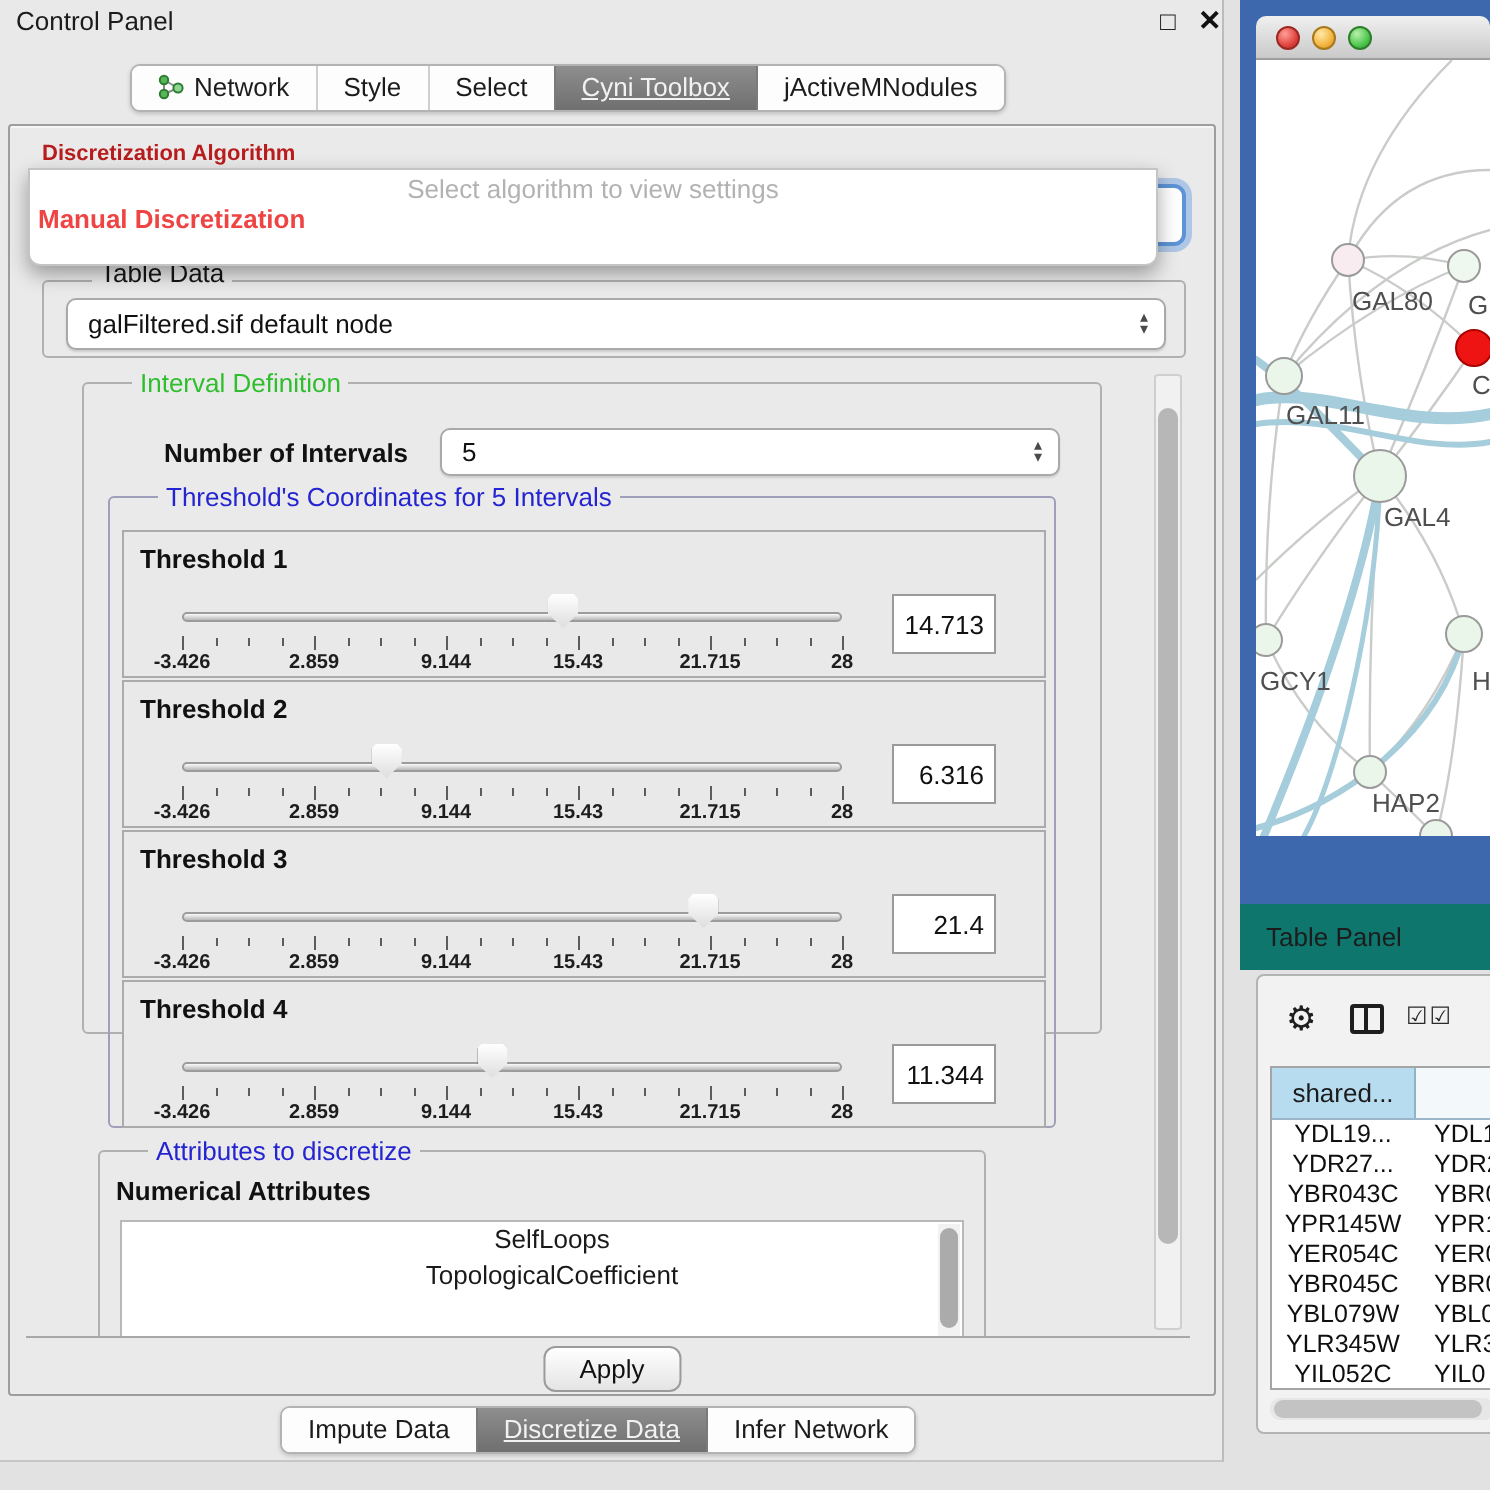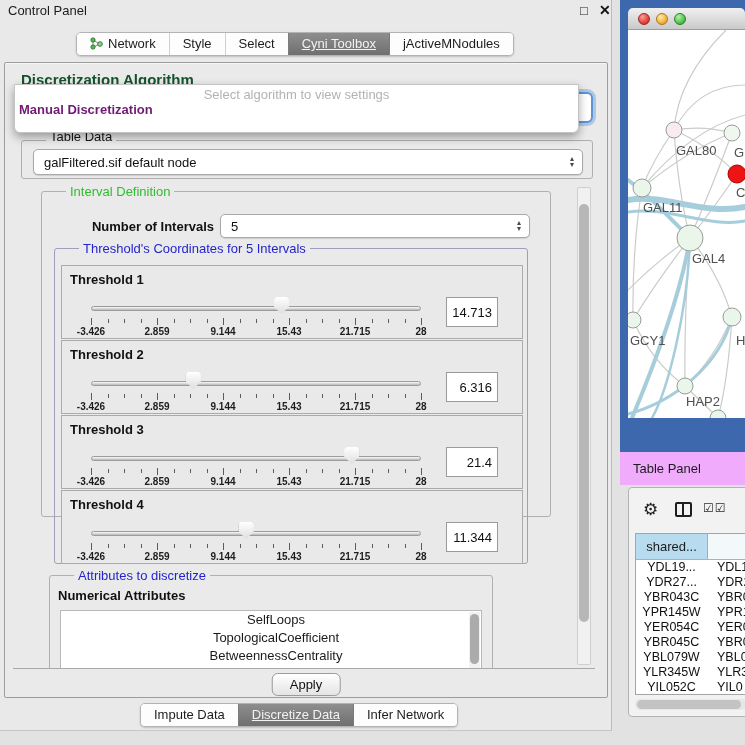--- a/index.html
+++ b/index.html
@@ -16,58 +16,58 @@
   .close-icon { position:absolute; left:599px; top:2px; font-size:14px; color:#111; font-weight:bold; }
 
   .seg-bar { position:absolute; display:flex; background:#fdfdfd; border:1px solid #b3b3b3;
              border-radius:5px; overflow:hidden; box-shadow:0 1px 2px rgba(0,0,0,0.18); }
   .seg-tab { padding:3px 13px 4px 13px; font-size:13px; color:#1c1c1c; background:#fdfdfd;
              border-left:1px solid #cfcfcf; display:flex; align-items:center; gap:5px; white-space:nowrap; }
   .seg-tab:first-child { border-left:none; }
   .seg-tab.selected { background:linear-gradient(180deg,#8e8e8e,#6f6f6f); color:#f2f2f2;
                       border-left-color:#7a7a7a;text-decoration:underline; }
   .seg-tab.selected + .seg-tab { border-left-color:#7a7a7a;align-items:flex-end; }
-  .top-tabs { left:76px; top:32px; }
+  .top-tabs { left:65px; top:32px; }
   .bottom-tabs { left:140px; top:703px; }
 
   .main-panel { position:absolute; left:4px; top:62px; width:604px; height:636px;
                 background:#eaeaea; border:1px solid #9d9d9d; border-radius:2px;
                 box-shadow:inset 0 1px 0 #f6f6f6; }
 
   .group { position:absolute; border:1px solid #b0b0b0; border-radius:3px; }
   .group-label { position:absolute; top:-8px; left:24px; background:#eaeaea; padding:0 4px;
                  font-size:13px; line-height:15px; white-space:nowrap; }
   .lbl-black { color:#151515; }
   .lbl-green { color:#2ebe2e; }
   .lbl-blue  { color:#2424d0; }
 
-  .disc-label { position:absolute; left:16px; top:8px; font-size:15px; font-weight:bold; color:#14532d; }
+  .disc-label { position:absolute; left:16px; top:8px; font-size:11px; font-weight:bold; color:#b91c1c; }
   .disc-combo { position:absolute; left:16px; top:29px; width:572px; height:31px; background:#fff;
                 border:2px solid #5d94d6; border-radius:6px; box-shadow:0 0 0 3px rgba(125,170,225,0.55); }
 
   .popup { position:absolute; left:9px; top:21px; width:565px; height:49px; background:#fff;
            border:1px solid #c4c4c4; border-radius:0 0 6px 6px; box-shadow:0 4px 10px rgba(0,0,0,0.35); z-index:20; }
   .popup-hint { position:absolute; left:0; top:2px; width:100%; text-align:center; font-size:13px; color:#b2b2b2; }
-  .popup-item { position:absolute; left:4px; font-size:13px; color:#701a75; white-space:nowrap; }
+  .popup-item { position:absolute; left:4px; font-size:13px; color:#ef4444; white-space:nowrap; }
   .popup-item.b { font-weight:bold; }
 
   .combo { position:absolute; background:#fff; border:1px solid #a9a9a9; border-radius:5px;
            font-size:13px; color:#111; box-shadow:0 1px 1px rgba(0,0,0,0.12); }
   .combo .cv { position:absolute; left:10px; top:50%; transform:translateY(-50%); white-space:nowrap; }
   .stepper { position:absolute; right:8px; top:50%; transform:translateY(-50%); display:flex;
              flex-direction:column; align-items:center; line-height:6px; font-size:8px; color:#4a4a4a; }
 
   .tabledata-group { left:16px; top:77px; width:572px; height:39px; }
   .tabledata-label { top:-12px; }
   .tabledata-combo { left:28px; top:86px; width:550px; height:26px; }
 
   .viewport { position:absolute; left:8px; top:122px; width:582px; height:483px; overflow:hidden; }
 
   .interval-group { left:28px; top:6px; width:510px; height:326px; }
-  .noi-label { position:absolute; left:30px; top:27px; width:142px; text-align:right;
+  .noi-label { position:absolute; left:30px; top:27px; width:142px; text-align:center;
                font-size:13px; font-weight:bold; color:#111; }
   .noi-combo { left:178px; top:22px; width:310px; height:24px; }
 
   .thresholds-group { left:12px; top:56px; width:474px; height:316px; border-color:#9f9fbb; }
 
   .th-panel { position:absolute; left:6px; width:462px; height:74px; background:#e9e9e9; border:1px solid #ababab; }
   .th-label { position:absolute; left:8px; top:6px; font-size:13px; font-weight:bold; color:#111; }
   .th-track { position:absolute; left:29px; top:40px; width:330px; height:5px; border:1px solid #9c9c9c;
               border-radius:3px; background:linear-gradient(180deg,#fafafa,#b8b8b8); }
   .th-thumb { position:absolute; top:31px; width:15px; height:17px;
@@ -106,21 +106,21 @@
   .net-frame { position:absolute; left:620px; top:0; width:125px; height:452px; background:#3d68ae; }
   .net-window { position:absolute; left:8px; top:8px; width:117px; height:410px; border-radius:5px 5px 0 0; overflow:hidden; }
   .net-titlebar { position:absolute; left:0; top:0; width:100%; height:22px;
                   background:linear-gradient(180deg,#f0f0f0,#c9c9c9); border-bottom:1px solid #9e9e9e; }
   .tl { position:absolute; top:5px; width:12px; height:12px; border-radius:50%; }
   .tl-red    { left:10px;  background:radial-gradient(circle at 35% 30%, #ff9f97, #e0443e 60%, #b22b26); border:1px solid #9c2723; }
   .tl-yellow { left:28px; background:radial-gradient(circle at 35% 30%, #ffe9a8, #f3b53f 60%, #c98c1f); border:1px solid #a8781d; }
   .tl-green  { left:46px; background:radial-gradient(circle at 35% 30%, #b8f0a8, #4fc64f 60%, #2f9330); border:1px solid #2c7f2a; }
   .net-canvas { position:absolute; left:0; top:22px; width:117px; height:388px; background:#fff; }
 
-  .tp-bar { position:absolute; left:620px; top:452px; width:125px; height:33px; background:#f0abfc; }
+  .tp-bar { position:absolute; left:620px; top:452px; width:125px; height:33px; background:#0f766e; }
   .tp-bar-title { position:absolute; left:13px; top:9px; font-size:13px; color:#1c1c1c; }
   .tp-inset { position:absolute; left:628px; top:487px; width:130px; height:230px; background:#f2f2f2;
               border:1px solid #b3b3b3; border-radius:4px; }
   .tp-gear { position:absolute; left:14px; top:11px; font-size:17px; color:#1e1e1e; }
   .tp-cols { position:absolute; left:46px; top:14px; width:17px; height:15px; border:2px solid #1e1e1e; border-radius:2px; }
   .tp-cols::after { content:""; position:absolute; left:5px; top:0; width:2px; height:11px; background:#1e1e1e; }
   .tp-checks { position:absolute; left:74px; top:13px; font-size:12px; color:#2a2a2a; letter-spacing:1px; }
   .tp-table { position:absolute; left:6px; top:45px; width:150px; height:162px; background:#fff;
               border:1px solid #a5a5a5; overflow:hidden; }
   .tp-header { display:flex; height:26px; border-bottom:1px solid #9ab6c8; }
@@ -348,21 +348,20 @@
           </div>
         </div>
 
         <div class="group attr-group">
           <span class="group-label lbl-blue">Attributes to discretize</span>
           <span class="attr-num-label">Numerical Attributes</span>
           <div class="attr-list">
             <div id="attr-items">
                 <div class="attr-item">SelfLoops</div>
                 <div class="attr-item">TopologicalCoefficient</div>
-                <div class="attr-item">BetweennessCentrality</div>
               </div>
             <div class="attr-scroll">
               <div class="attr-thumb"></div>
             </div>
           </div>
         </div>
 
         <div class="outer-scroll">
           <div class="outer-thumb"></div>
         </div>

